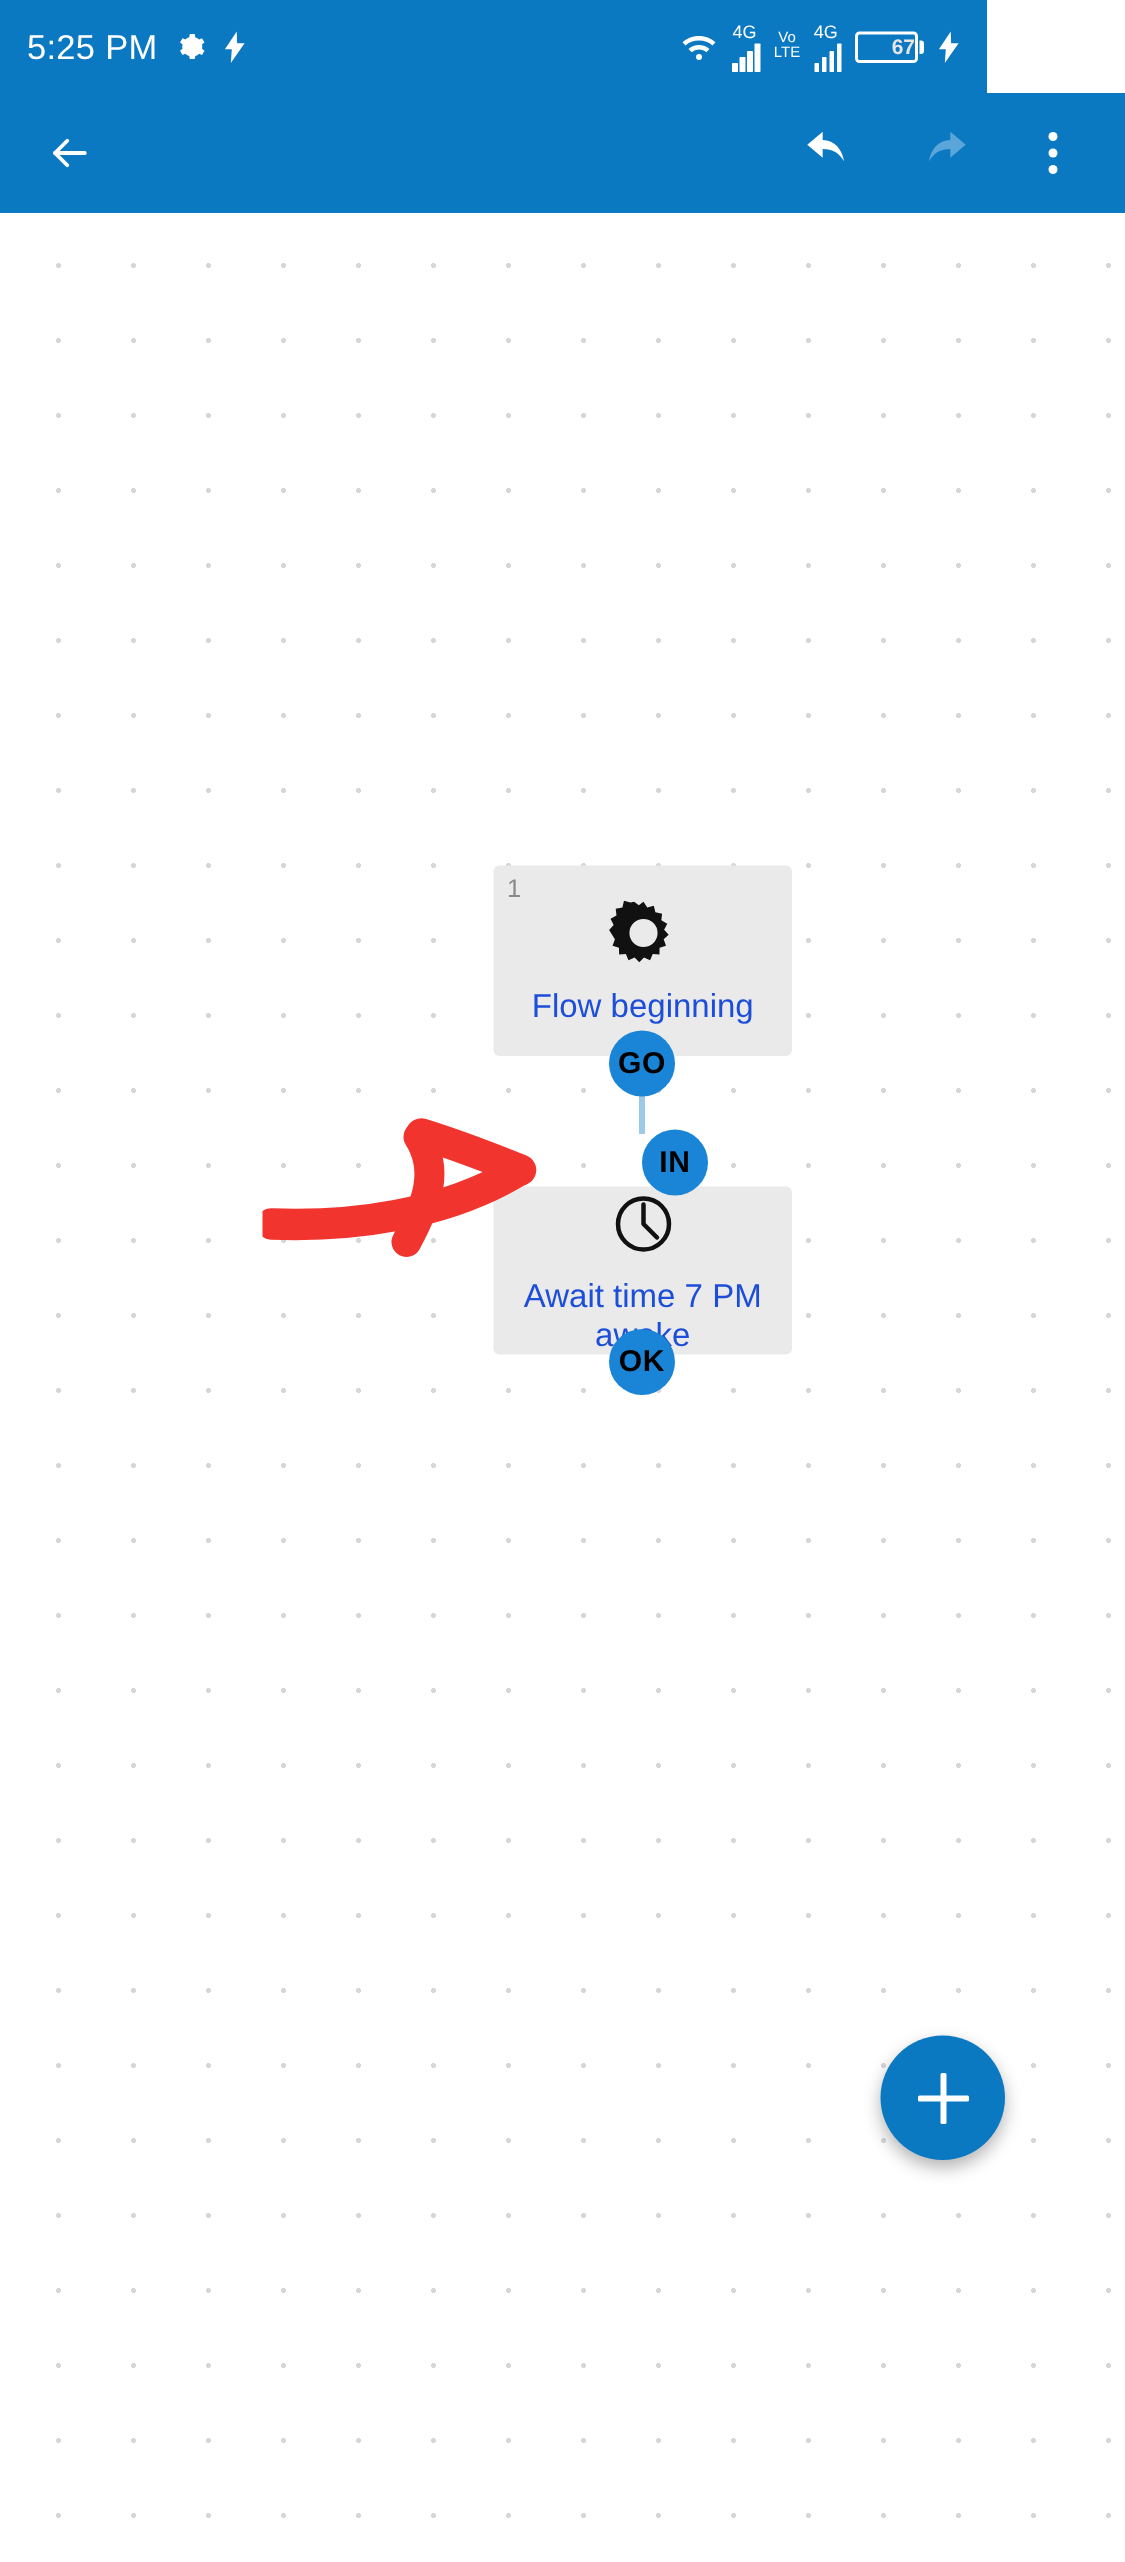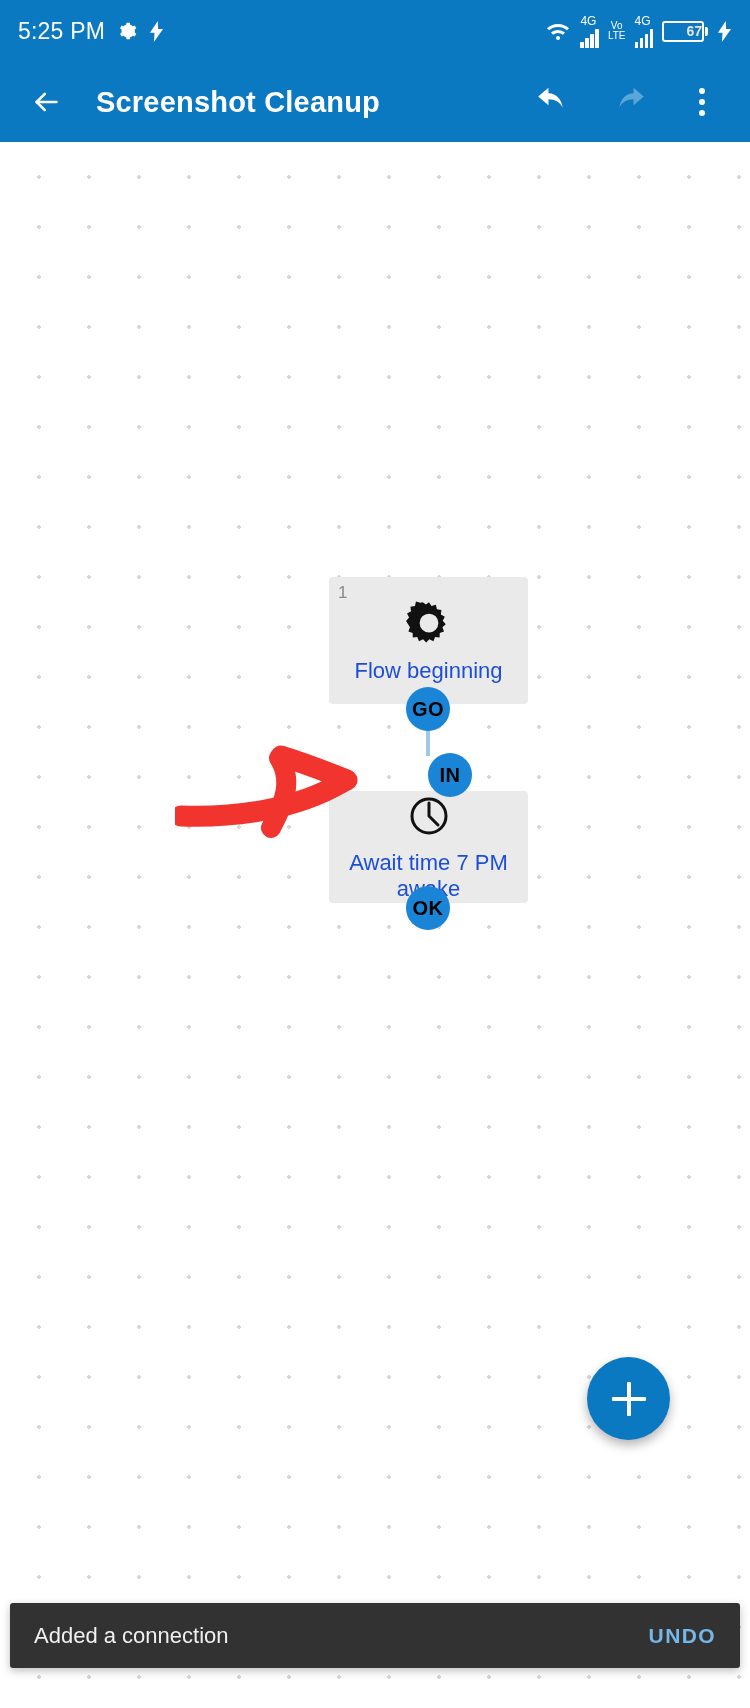--- a/index.html
+++ b/index.html
@@ -7,21 +7,21 @@
     width: 750px; height: 1708px;
     font-family: "Liberation Sans", sans-serif;
     background: #ffffff;
     overflow: hidden;
   }
   #app { position: relative; width: 750px; height: 1708px; background: #fff; }
 
   
   .statusbar {
     position: absolute; top: 0; left: 0;
-    width: 750px; height: 62px;
+    width: 658px; height: 62px;
     background: #0b78c2;
     display: flex; align-items: center;
     padding: 0 18px;
     color: #ffffff;
   }
   .sb-left { display: flex; align-items: center; gap: 12px; }
   .sb-time { font-size: 23px; letter-spacing: .2px; }
   .sb-right { margin-left: auto; display: flex; align-items: center; gap: 9px; }
   .gear-small { width: 20px; height: 20px; }
   .bolt { width: 15px; height: 21px; }
@@ -223,21 +223,20 @@
     </div>
   </div>
 
   <div class="appbar">
     <div class="back-btn">
       <svg width="32" height="28" viewBox="0 0 24 24" fill="none" stroke="#ffffff" stroke-width="2.2" stroke-linecap="round" stroke-linejoin="round">
         <line x1="21" y1="12" x2="4" y2="12"></line>
         <polyline points="11,5 4,12 11,19"></polyline>
       </svg>
     </div>
-    <div class="appbar-title">Screenshot Cleanup</div>
     <div class="appbar-actions">
       <div class="ab-icon">
         <svg width="38" height="32" viewBox="0 0 24 20">
           <path d="M8.5 4.5V1L2 6.5 8.5 12V8.3c4.2 0 7 1.7 9 5.2-.8-4.9-3.9-9-9-9z" fill="#ffffff"></path>
         </svg>
       </div>
       <div class="ab-icon">
         <svg width="38" height="32" viewBox="0 0 24 20">
           <path d="M15.5 4.5V1L22 6.5 15.5 12V8.3c-4.2 0-7 1.7-9 5.2.8-4.9 3.9-9 9-9z" fill="#5ba6d8"></path>
         </svg>
@@ -284,19 +283,15 @@
         <path d="M6 84 C 60 86, 120 78, 168 50" stroke="#f2342f" stroke-width="21" fill="none" stroke-linecap="round"></path>
         <path d="M106 24 C 132 32, 152 40, 172 48" stroke="#f2342f" stroke-width="21" fill="none" stroke-linecap="round"></path>
         <path d="M104 26 C 118 48, 110 70, 96 96" stroke="#f2342f" stroke-width="20" fill="none" stroke-linecap="round"></path>
       </svg>
     </div>
 
     <div class="fab">
       <span class="fab-plus"></span>
     </div>
 
-    <div class="snackbar">
-      <span class="snack-msg">Added a connection</span>
-      <span class="snack-action">UNDO</span>
-    </div>
 
   </div>
 </div>
 
 </body></html>

